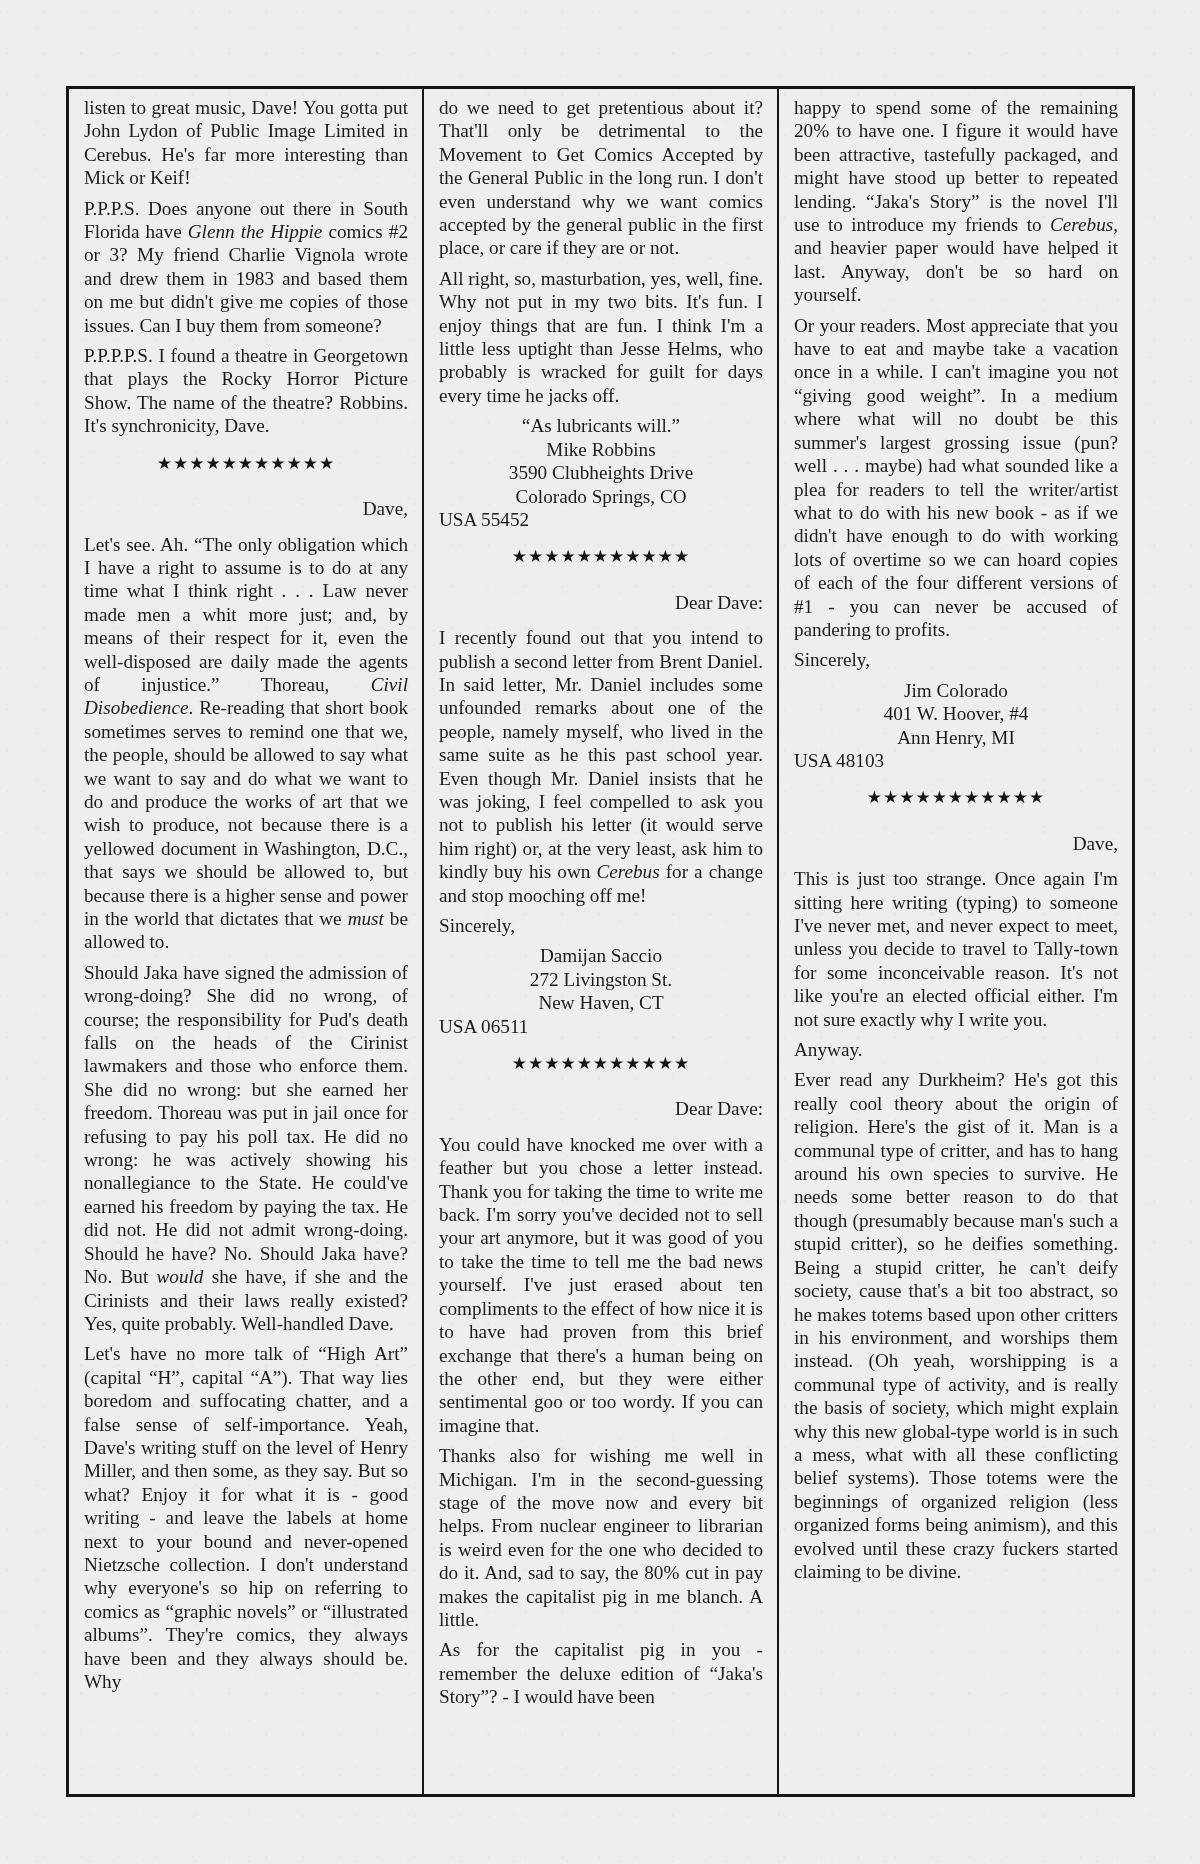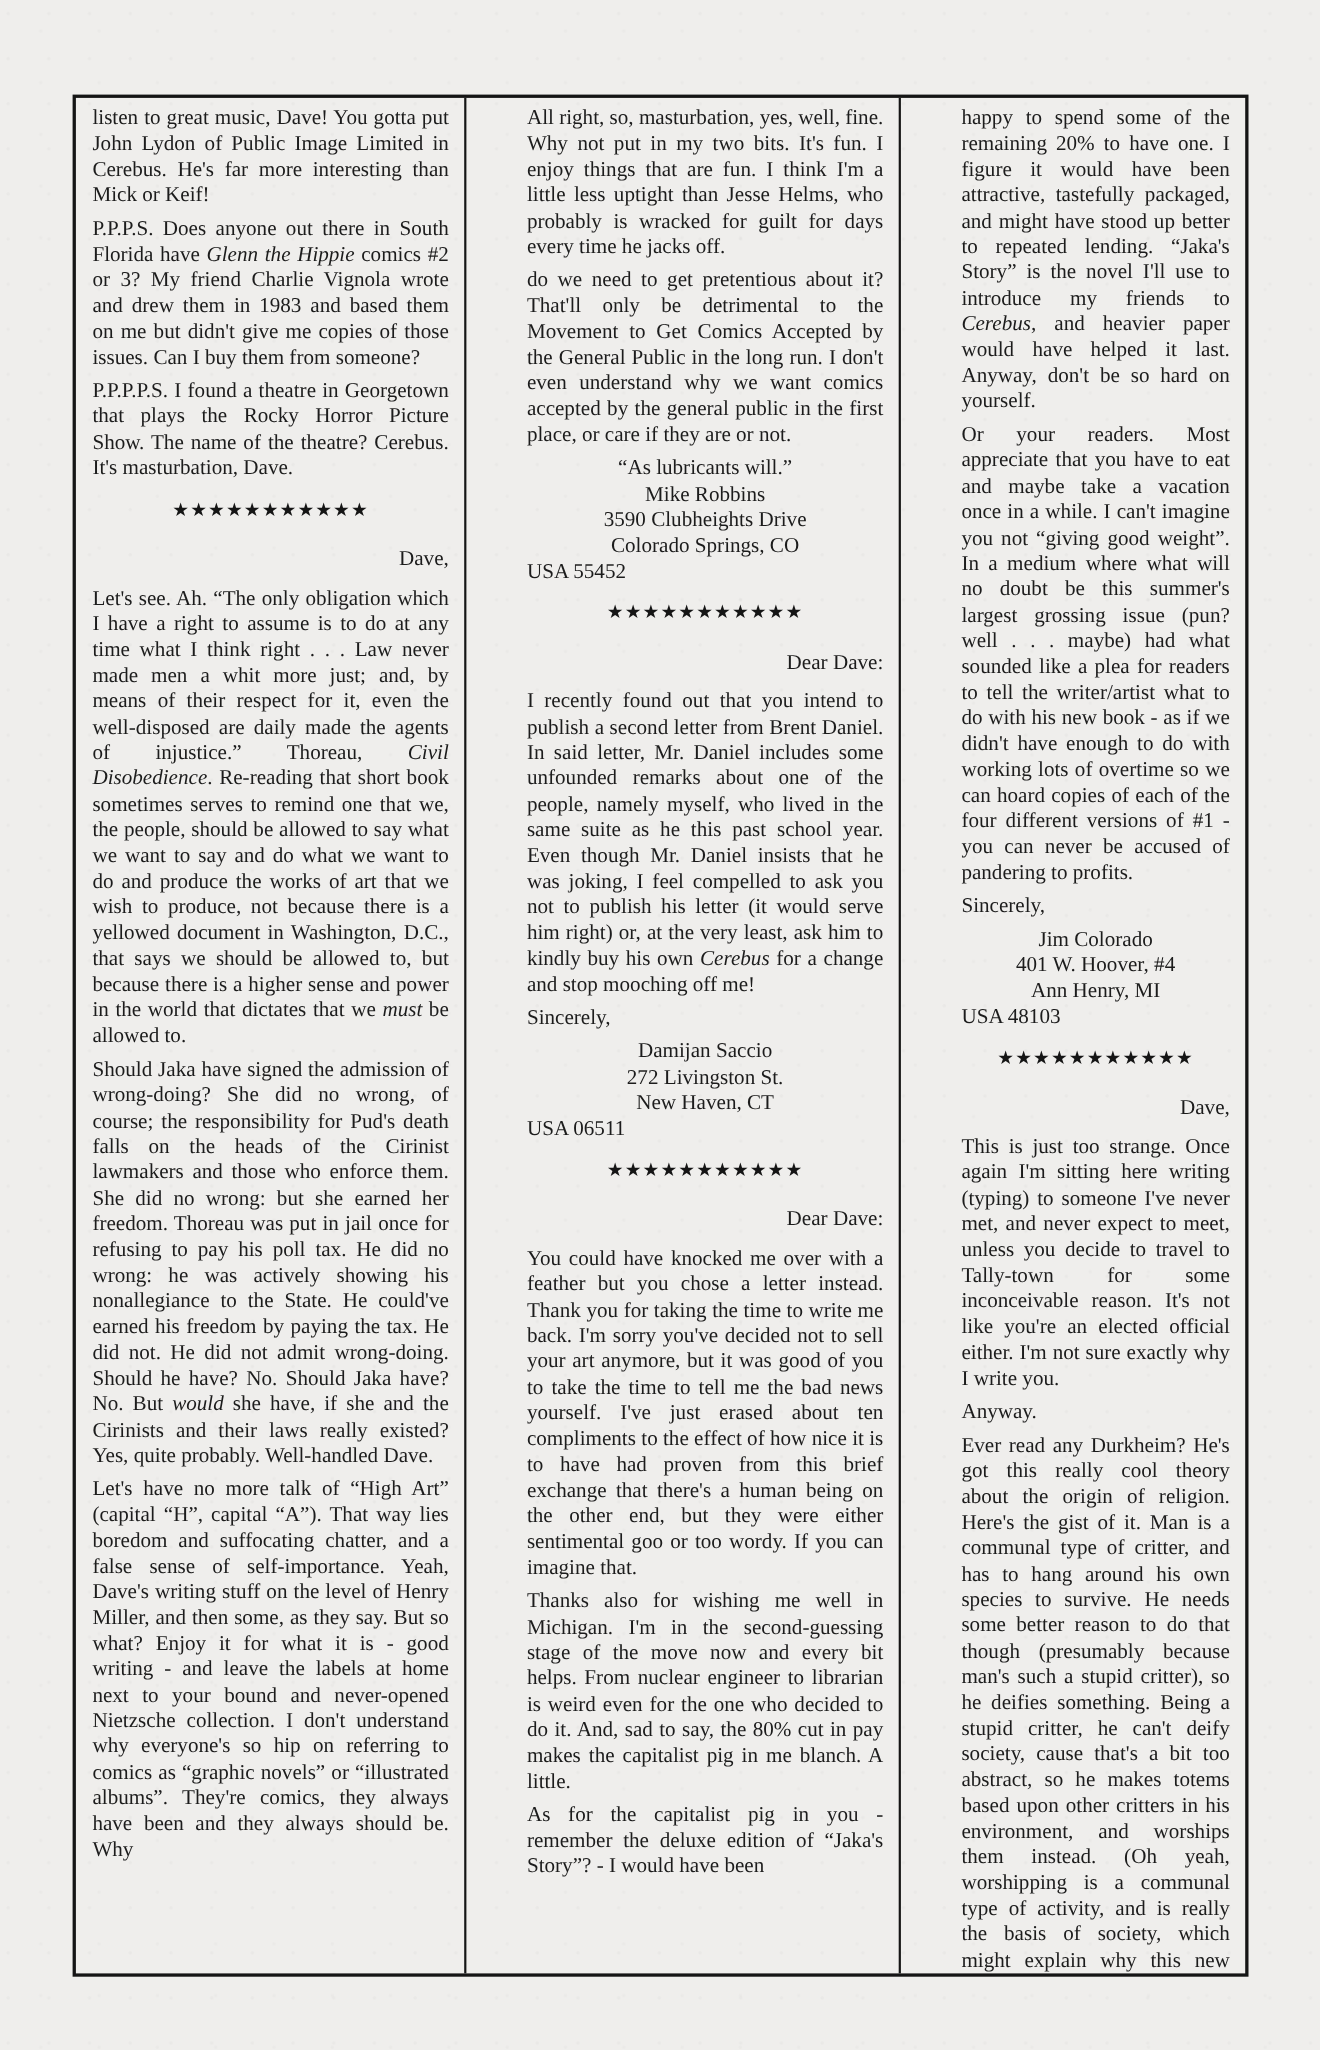--- a/index.html
+++ b/index.html
@@ -15,21 +15,20 @@
     font-family: "Liberation Serif", "DejaVu Serif", serif;
     color: #1c1c1c;
   }
   .frame {
     position: absolute;
     left: 66px; top: 86px;
     width: 1069px; height: 1711px;
     border: 3px solid #151515;
     box-sizing: border-box;
     display: flex;
-    gap: 40px;
   }
   .col {
     box-sizing: border-box;
     height: 100%;
     padding: 7px 14px 0 15px;
     font-size: 19.2px;
     line-height: 23.4px;
     text-align: justify;
     overflow: hidden;
   }
@@ -49,30 +48,30 @@
   }
   i { font-style: italic; }
 </style>
 </head>
 <body>
 
 <div class="frame">
   <div class="col col1">
       <p>listen to great music, Dave! You gotta put John Lydon of Public Image Limited in Cerebus. He's far more interesting than Mick or Keif!</p>
       <p><span>P.P.P.S. Does anyone out there in South Florida have </span><i>Glenn the Hippie</i><span> comics #2 or 3? My friend Charlie Vignola wrote and drew them in 1983 and based them on me but didn't give me copies of those issues. Can I buy them from someone?</span></p>
-      <p>P.P.P.P.S. I found a theatre in Georgetown that plays the Rocky Horror Picture Show. The name of the theatre? Cerebus. It's masturbation, Dave.</p>
+      <p>P.P.P.P.S. I found a theatre in Georgetown that plays the Rocky Horror Picture Show. The name of the theatre? Robbins. It's synchronicity, Dave.</p>
       <div class="stars">★★★★★★★★★★★</div>
       <p class="sal">Dave,</p>
       <p><span>Let's see. Ah. “The only obligation which I have a right to assume is to do at any time what I think right . . . Law never made men a whit more just; and, by means of their respect for it, even the well-disposed are daily made the agents of injustice.” Thoreau, </span><i>Civil Disobedience</i><span>. Re-reading that short book sometimes serves to remind one that we, the people, should be allowed to say what we want to say and do what we want to do and produce the works of art that we wish to produce, not because there is a yellowed document in Washington, D.C., that says we should be allowed to, but because there is a higher sense and power in the world that dictates that we </span><i>must</i><span> be allowed to.</span></p>
       <p><span>Should Jaka have signed the admission of wrong-doing? She did no wrong, of course; the responsibility for Pud's death falls on the heads of the Cirinist lawmakers and those who enforce them. She did no wrong: but she earned her freedom. Thoreau was put in jail once for refusing to pay his poll tax. He did no wrong: he was actively showing his nonallegiance to the State. He could've earned his freedom by paying the tax. He did not. He did not admit wrong-doing. Should he have? No. Should Jaka have? No. But </span><i>would</i><span> she have, if she and the Cirinists and their laws really existed? Yes, quite probably. Well-handled Dave.</span></p>
       <p>Let's have no more talk of “High Art” (capital “H”, capital “A”). That way lies boredom and suffocating chatter, and a false sense of self-importance. Yeah, Dave's writing stuff on the level of Henry Miller, and then some, as they say. But so what? Enjoy it for what it is - good writing - and leave the labels at home next to your bound and never-opened Nietzsche collection. I don't understand why everyone's so hip on referring to comics as “graphic novels” or “illustrated albums”. They're comics, they always have been and they always should be. Why</p>
     </div>
   <div class="col col2">
+      <p>do we need to get pretentious about it? That'll only be detrimental to the Movement to Get Comics Accepted by the General Public in the long run. I don't even understand why we want comics accepted by the general public in the first place, or care if they are or not.</p>
       <p>All right, so, masturbation, yes, well, fine. Why not put in my two bits. It's fun. I enjoy things that are fun. I think I'm a little less uptight than Jesse Helms, who probably is wracked for guilt for days every time he jacks off.</p>
-      <p>do we need to get pretentious about it? That'll only be detrimental to the Movement to Get Comics Accepted by the General Public in the long run. I don't even understand why we want comics accepted by the general public in the first place, or care if they are or not.</p>
       <p class="addr">“As lubricants will.”</p>
       <p class="addr">Mike Robbins</p>
       <p class="addr">3590 Clubheights Drive</p>
       <p class="addr">Colorado Springs, CO</p>
       <p class="addr-last">USA   55452</p>
       <div class="stars">★★★★★★★★★★★</div>
       <p class="sal">Dear Dave:</p>
       <p><span>I recently found out that you intend to publish a second letter from Brent Daniel. In said letter, Mr. Daniel includes some unfounded remarks about one of the people, namely myself, who lived in the same suite as he this past school year. Even though Mr. Daniel insists that he was joking, I feel compelled to ask you not to publish his letter (it would serve him right) or, at the very least, ask him to kindly buy his own </span><i>Cerebus</i><span> for a change and stop mooching off me!</span></p>
       <p>Sincerely,</p>
       <p class="addr">Damijan Saccio</p>

